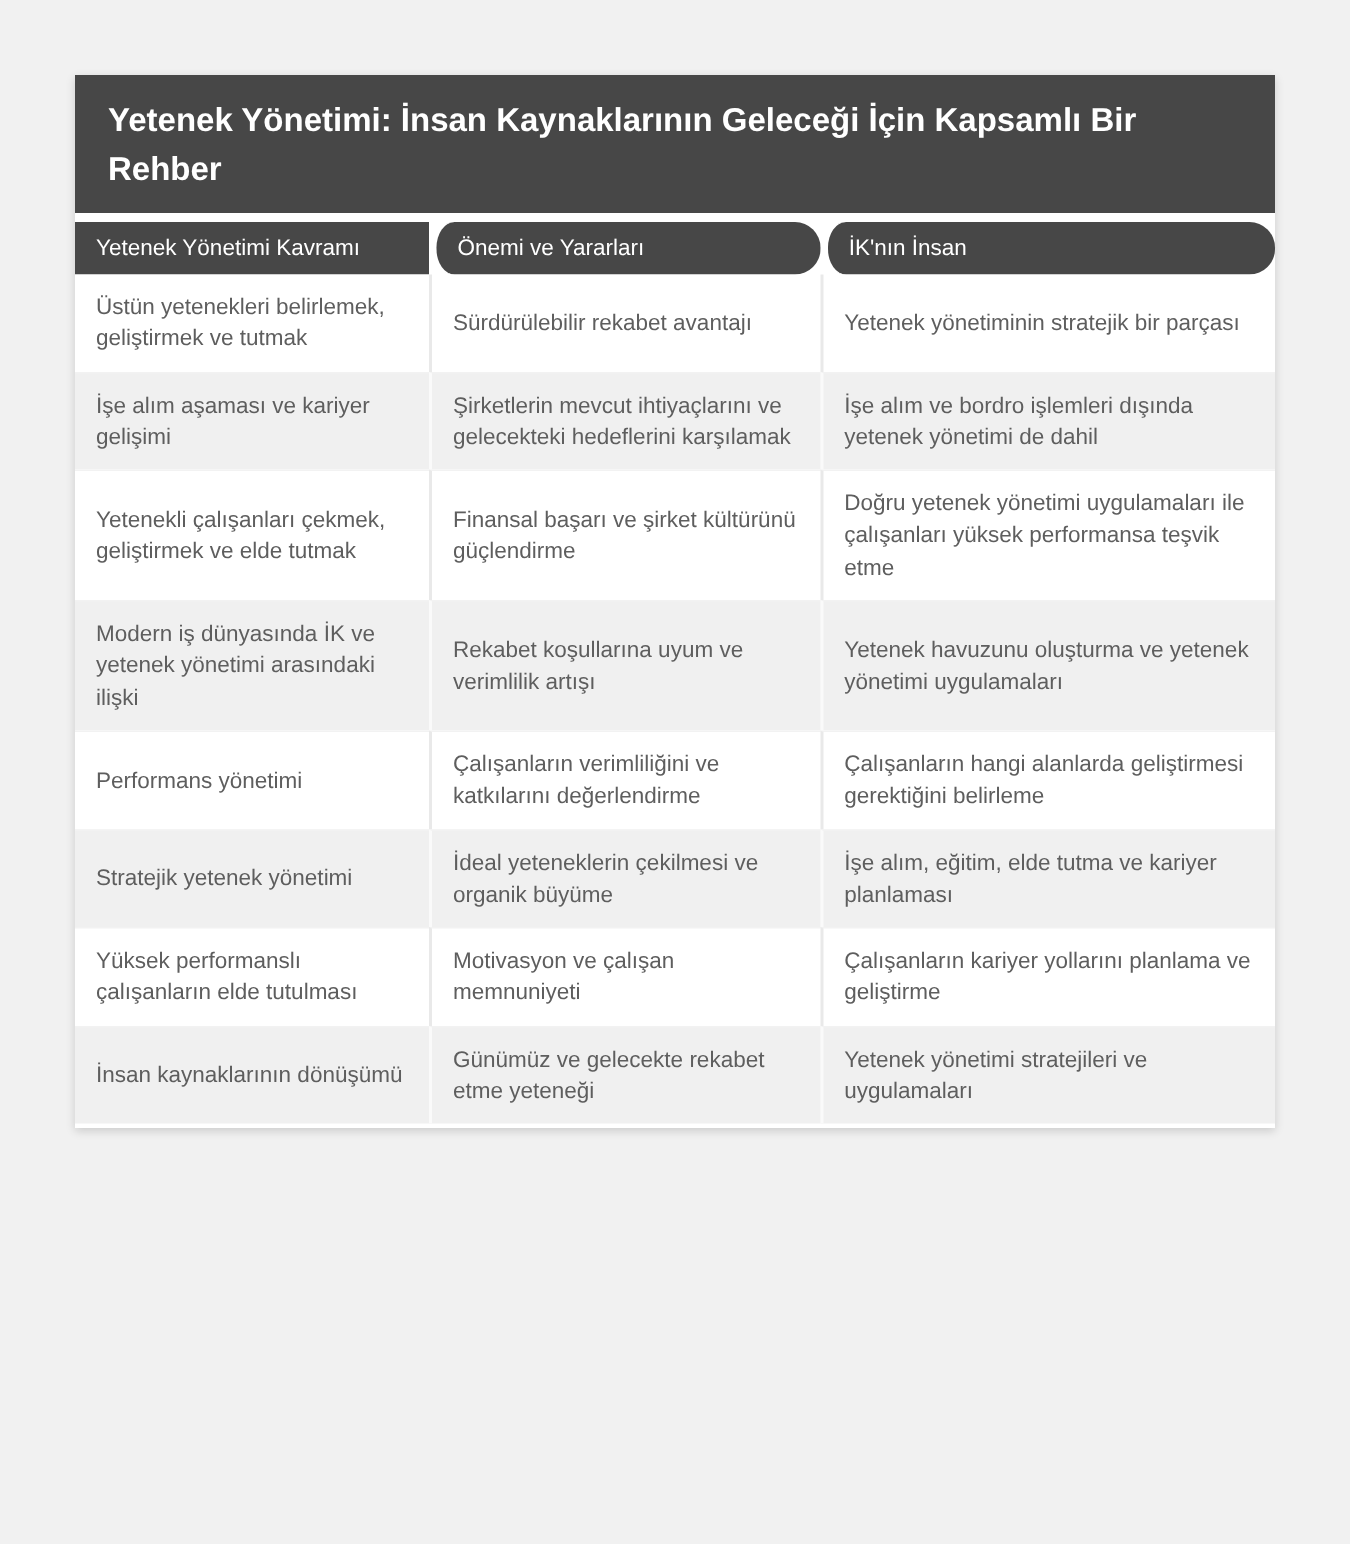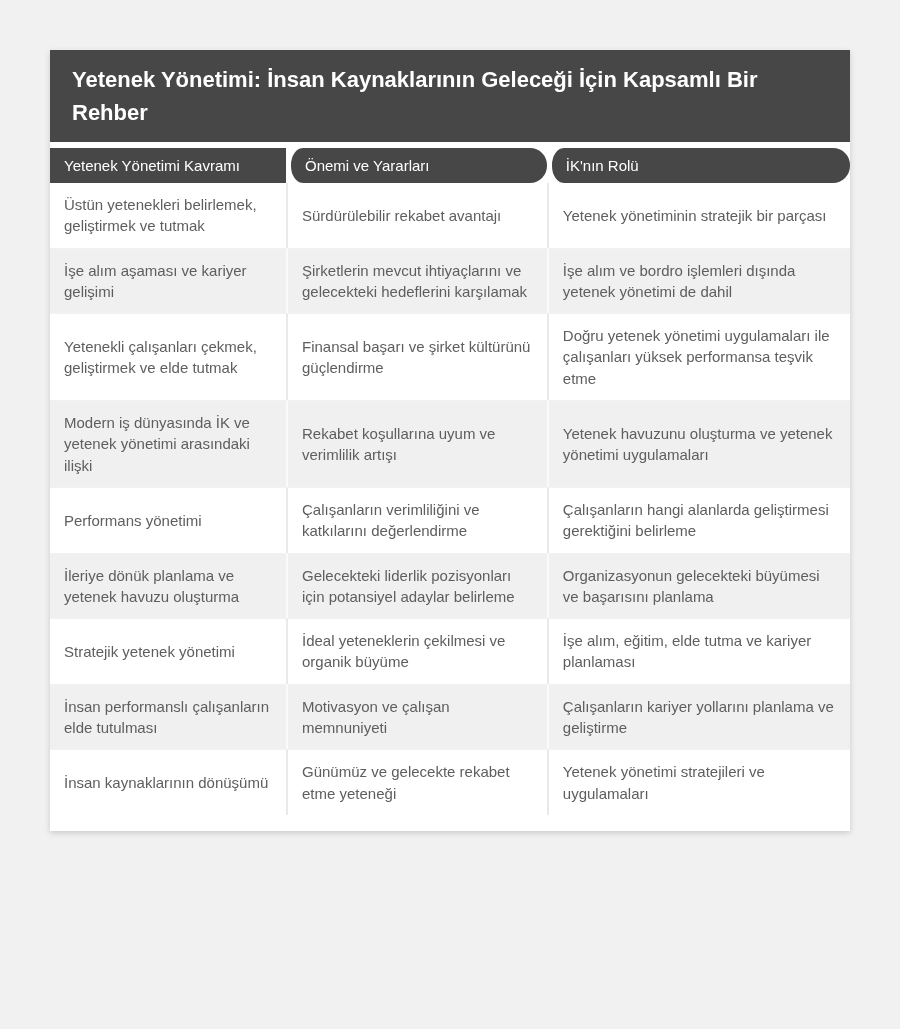--- a/index.html
+++ b/index.html
@@ -8,21 +8,21 @@
     background: var(--page-bg, #f1f1f1);
     font-family: "Liberation Sans", sans-serif;
     overflow: hidden;
   }
   .page { width: 900px; height: 1029px; padding-top: 50px; }
   .card {
     width: 800px;
     margin: 0 auto;
     background: var(--card-bg, #ffffff);
     box-shadow: 0 2px 6px rgba(0,0,0,0.16);
-    padding-bottom: 16px;
+    padding-bottom: 3px;
   }
   .title-bar {
     background: var(--header-bg, #474747);
     color: var(--header-text, #ffffff);
     font-size: 22px;
     font-weight: bold;
     line-height: 1.5;
     padding: 13px 22px;
     margin-bottom: 6px;
   }
@@ -73,21 +73,21 @@
     <table>
       <colgroup>
         <col class="c1">
           <col class="c2">
           <col class="c3">
       </colgroup>
       <thead>
         <tr>
             <th>Yetenek Yönetimi Kavramı</th>
             <th>Önemi ve Yararları</th>
-            <th>İK'nın Rolü</th>
+            <th>İK'nın İnsan</th>
           </tr>
       </thead>
       <tbody>
           <tr>
             <td>Üstün yetenekleri belirlemek, geliştirmek ve tutmak</td>
             <td>Sürdürülebilir rekabet avantajı</td>
             <td>Yetenek yönetiminin stratejik bir parçası</td>
           </tr>
           <tr>
             <td>İşe alım aşaması ve kariyer gelişimi</td>
@@ -103,31 +103,26 @@
             <td>Modern iş dünyasında İK ve yetenek yönetimi arasındaki ilişki</td>
             <td>Rekabet koşullarına uyum ve verimlilik artışı</td>
             <td>Yetenek havuzunu oluşturma ve yetenek yönetimi uygulamaları</td>
           </tr>
           <tr>
             <td>Performans yönetimi</td>
             <td>Çalışanların verimliliğini ve katkılarını değerlendirme</td>
             <td>Çalışanların hangi alanlarda geliştirmesi gerektiğini belirleme</td>
           </tr>
           <tr>
-            <td>İleriye dönük planlama ve yetenek havuzu oluşturma</td>
-            <td>Gelecekteki liderlik pozisyonları için potansiyel adaylar belirleme</td>
-            <td>Organizasyonun gelecekteki büyümesi ve başarısını planlama</td>
-          </tr>
-          <tr>
             <td>Stratejik yetenek yönetimi</td>
             <td>İdeal yeteneklerin çekilmesi ve organik büyüme</td>
             <td>İşe alım, eğitim, elde tutma ve kariyer planlaması</td>
           </tr>
           <tr>
-            <td>İnsan performanslı çalışanların elde tutulması</td>
+            <td>Yüksek performanslı çalışanların elde tutulması</td>
             <td>Motivasyon ve çalışan memnuniyeti</td>
             <td>Çalışanların kariyer yollarını planlama ve geliştirme</td>
           </tr>
           <tr>
             <td>İnsan kaynaklarının dönüşümü</td>
             <td>Günümüz ve gelecekte rekabet etme yeteneği</td>
             <td>Yetenek yönetimi stratejileri ve uygulamaları</td>
           </tr>
         </tbody>
     </table>

